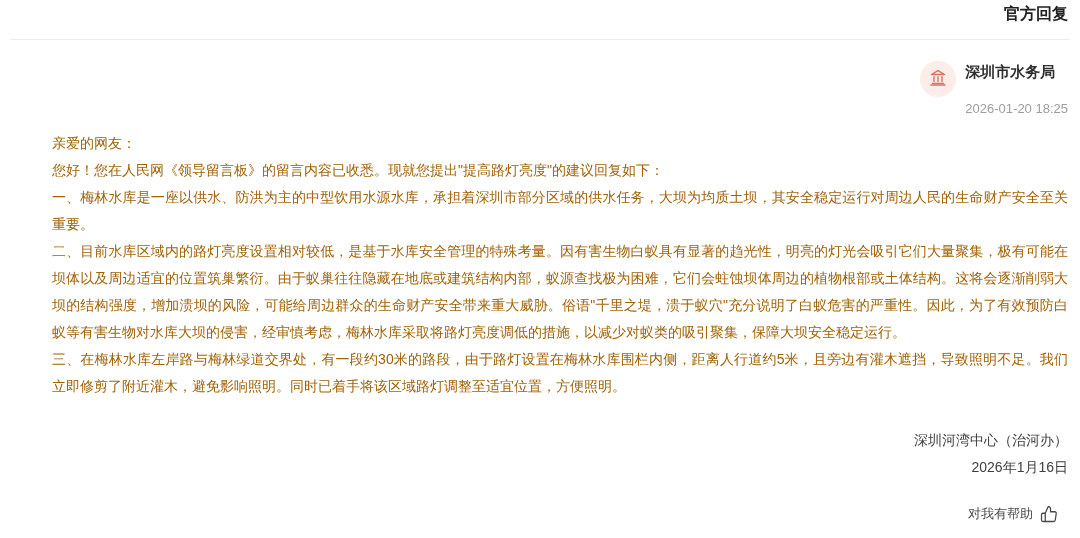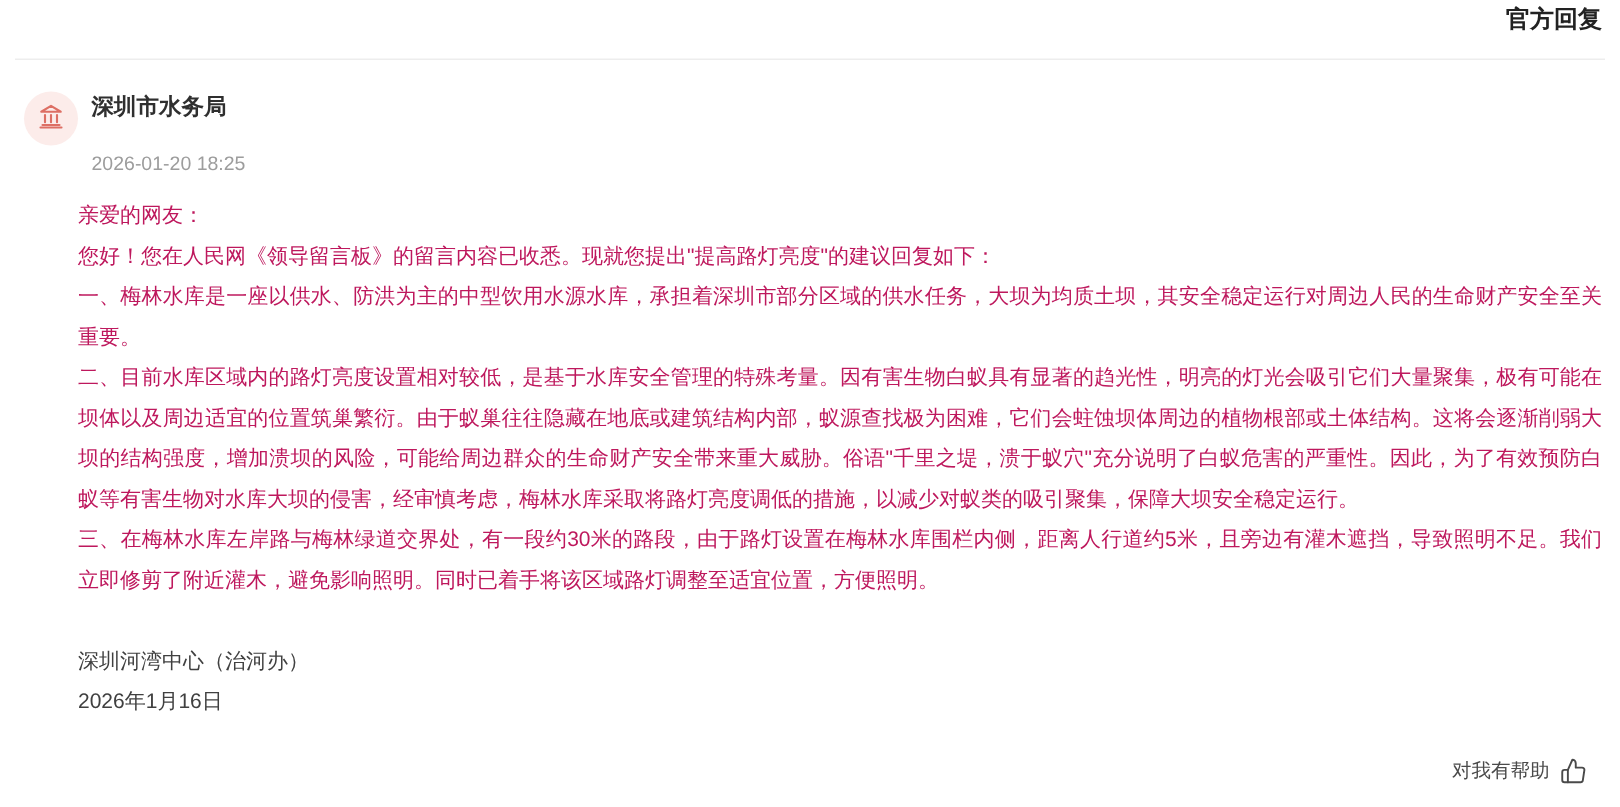--- a/index.html
+++ b/index.html
@@ -24,21 +24,22 @@
 
   .divider {
     height: 1px;
     background: #ededed;
     margin: 14px 10px 0 10px;
   }
 
   .reply-header {
     display: flex;
     align-items: flex-start;
-    padding: 21px 12px 0 16px;
+    padding: 21px 12px 0 4px;
+    justify-content: flex-end;
   }
   .avatar {
     width: 36px;
     height: 36px;
     border-radius: 50%;
     background: #fcecea;
     display: flex;
     align-items: center;
     justify-content: center;
     flex: 0 0 auto;
@@ -54,31 +55,31 @@
     font-size: 13px;
     color: #9d9d9d;
     line-height: 17px;
     margin-top: 18px;
   }
 
   .reply-body {
     padding: 13px 12px 0 52px;
     font-size: 14px;
     line-height: 27px;
-    color: #be185d;
+    color: #a16207;
     text-align: justify;
   }
   .reply-body p { margin: 0; }
 
   .signature-block {
     padding: 27px 12px 0 52px;
     font-size: 14px;
     line-height: 27px;
     color: #404040;
-    text-align: left;
+    text-align: right;
   }
   .signature-block p { margin: 0; }
 
   .helpful-action {
     position: absolute;
     right: 22px;
     bottom: 15px;
     display: flex;
     align-items: flex-start;
     gap: 7px;

